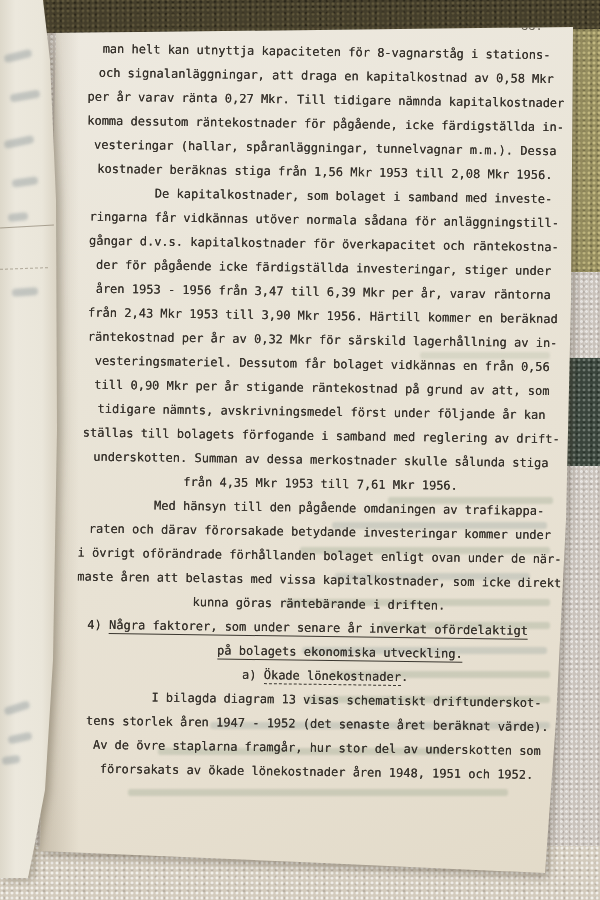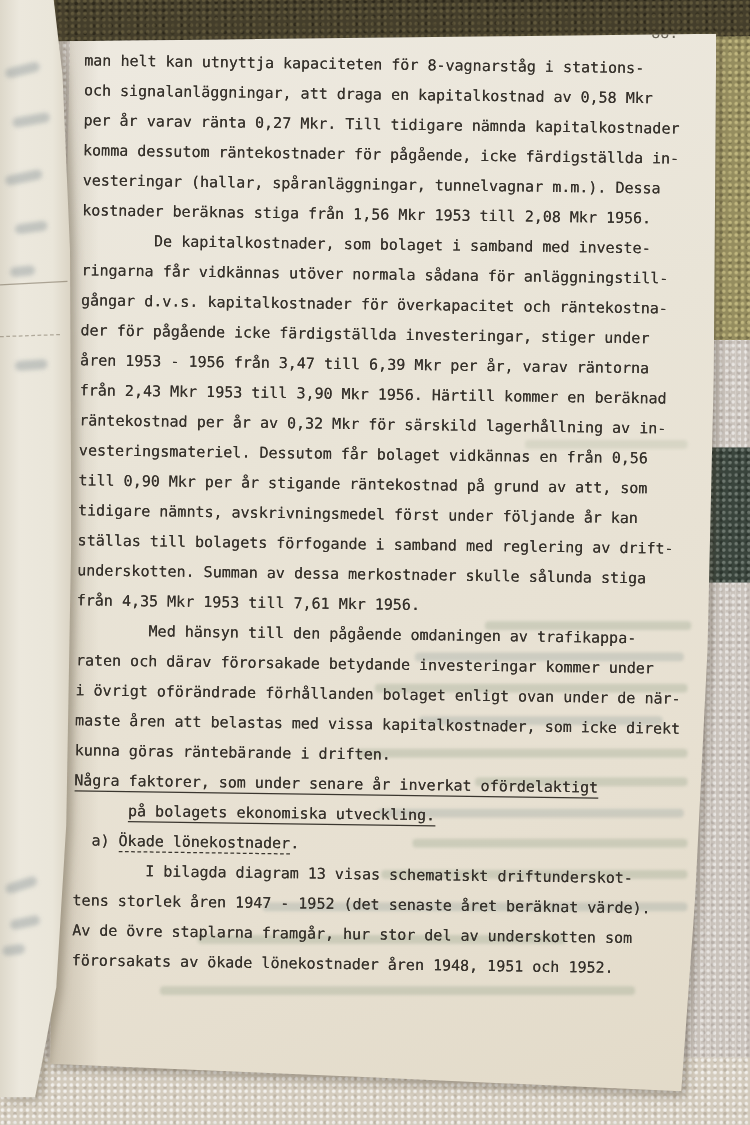--- a/index.html
+++ b/index.html
@@ -43,21 +43,21 @@
   .band-top{left:36px;top:-3px;width:566px;height:34px;
     background-color:var(--fabric-dark-top);
     background-image:
       radial-gradient(circle at 2px 2px, rgba(140,128,86,.4) 1px, transparent 1.9px),
       radial-gradient(circle at 4px 4px, rgba(10,8,4,.4) 1px, transparent 1.8px);
     background-size:5px 5px, 7px 6px;
     transform:rotate(-0.4deg);}
 
   
   .page-wrap{position:absolute;left:0;top:0;width:600px;height:900px;
-    filter:drop-shadow(3px 4px 4px rgba(70,60,45,.38));}
+    filter:drop-shadow(3px 4px 4px rgba(70,60,45,.38));text-align:center;}
   .page{position:absolute;left:0;top:0;width:600px;height:900px;
     clip-path:polygon(56px 33px,573px 27px,571px 300px,566px 520px,556px 720px,545px 873px,300px 862px,40px 851px);
     background:linear-gradient(160deg,#eeeae1 0%,var(--paper) 38%,#e7e0d1 72%,var(--paper-deep) 100%);}
   .page-gutter{position:absolute;left:40px;top:0;width:46px;height:900px;
     background:linear-gradient(90deg,rgba(125,110,85,.30),rgba(125,110,85,0) 85%);}
   .page-edge-r{position:absolute;right:0;top:0;width:600px;height:900px;pointer-events:none;
     background:linear-gradient(268deg,rgba(120,105,80,.28) 0px,rgba(120,105,80,0) 14px);}
 
   .pagenum{position:absolute;left:521px;top:19px;font-size:12px;line-height:14px;
     color:#4c463a;opacity:.8;}

